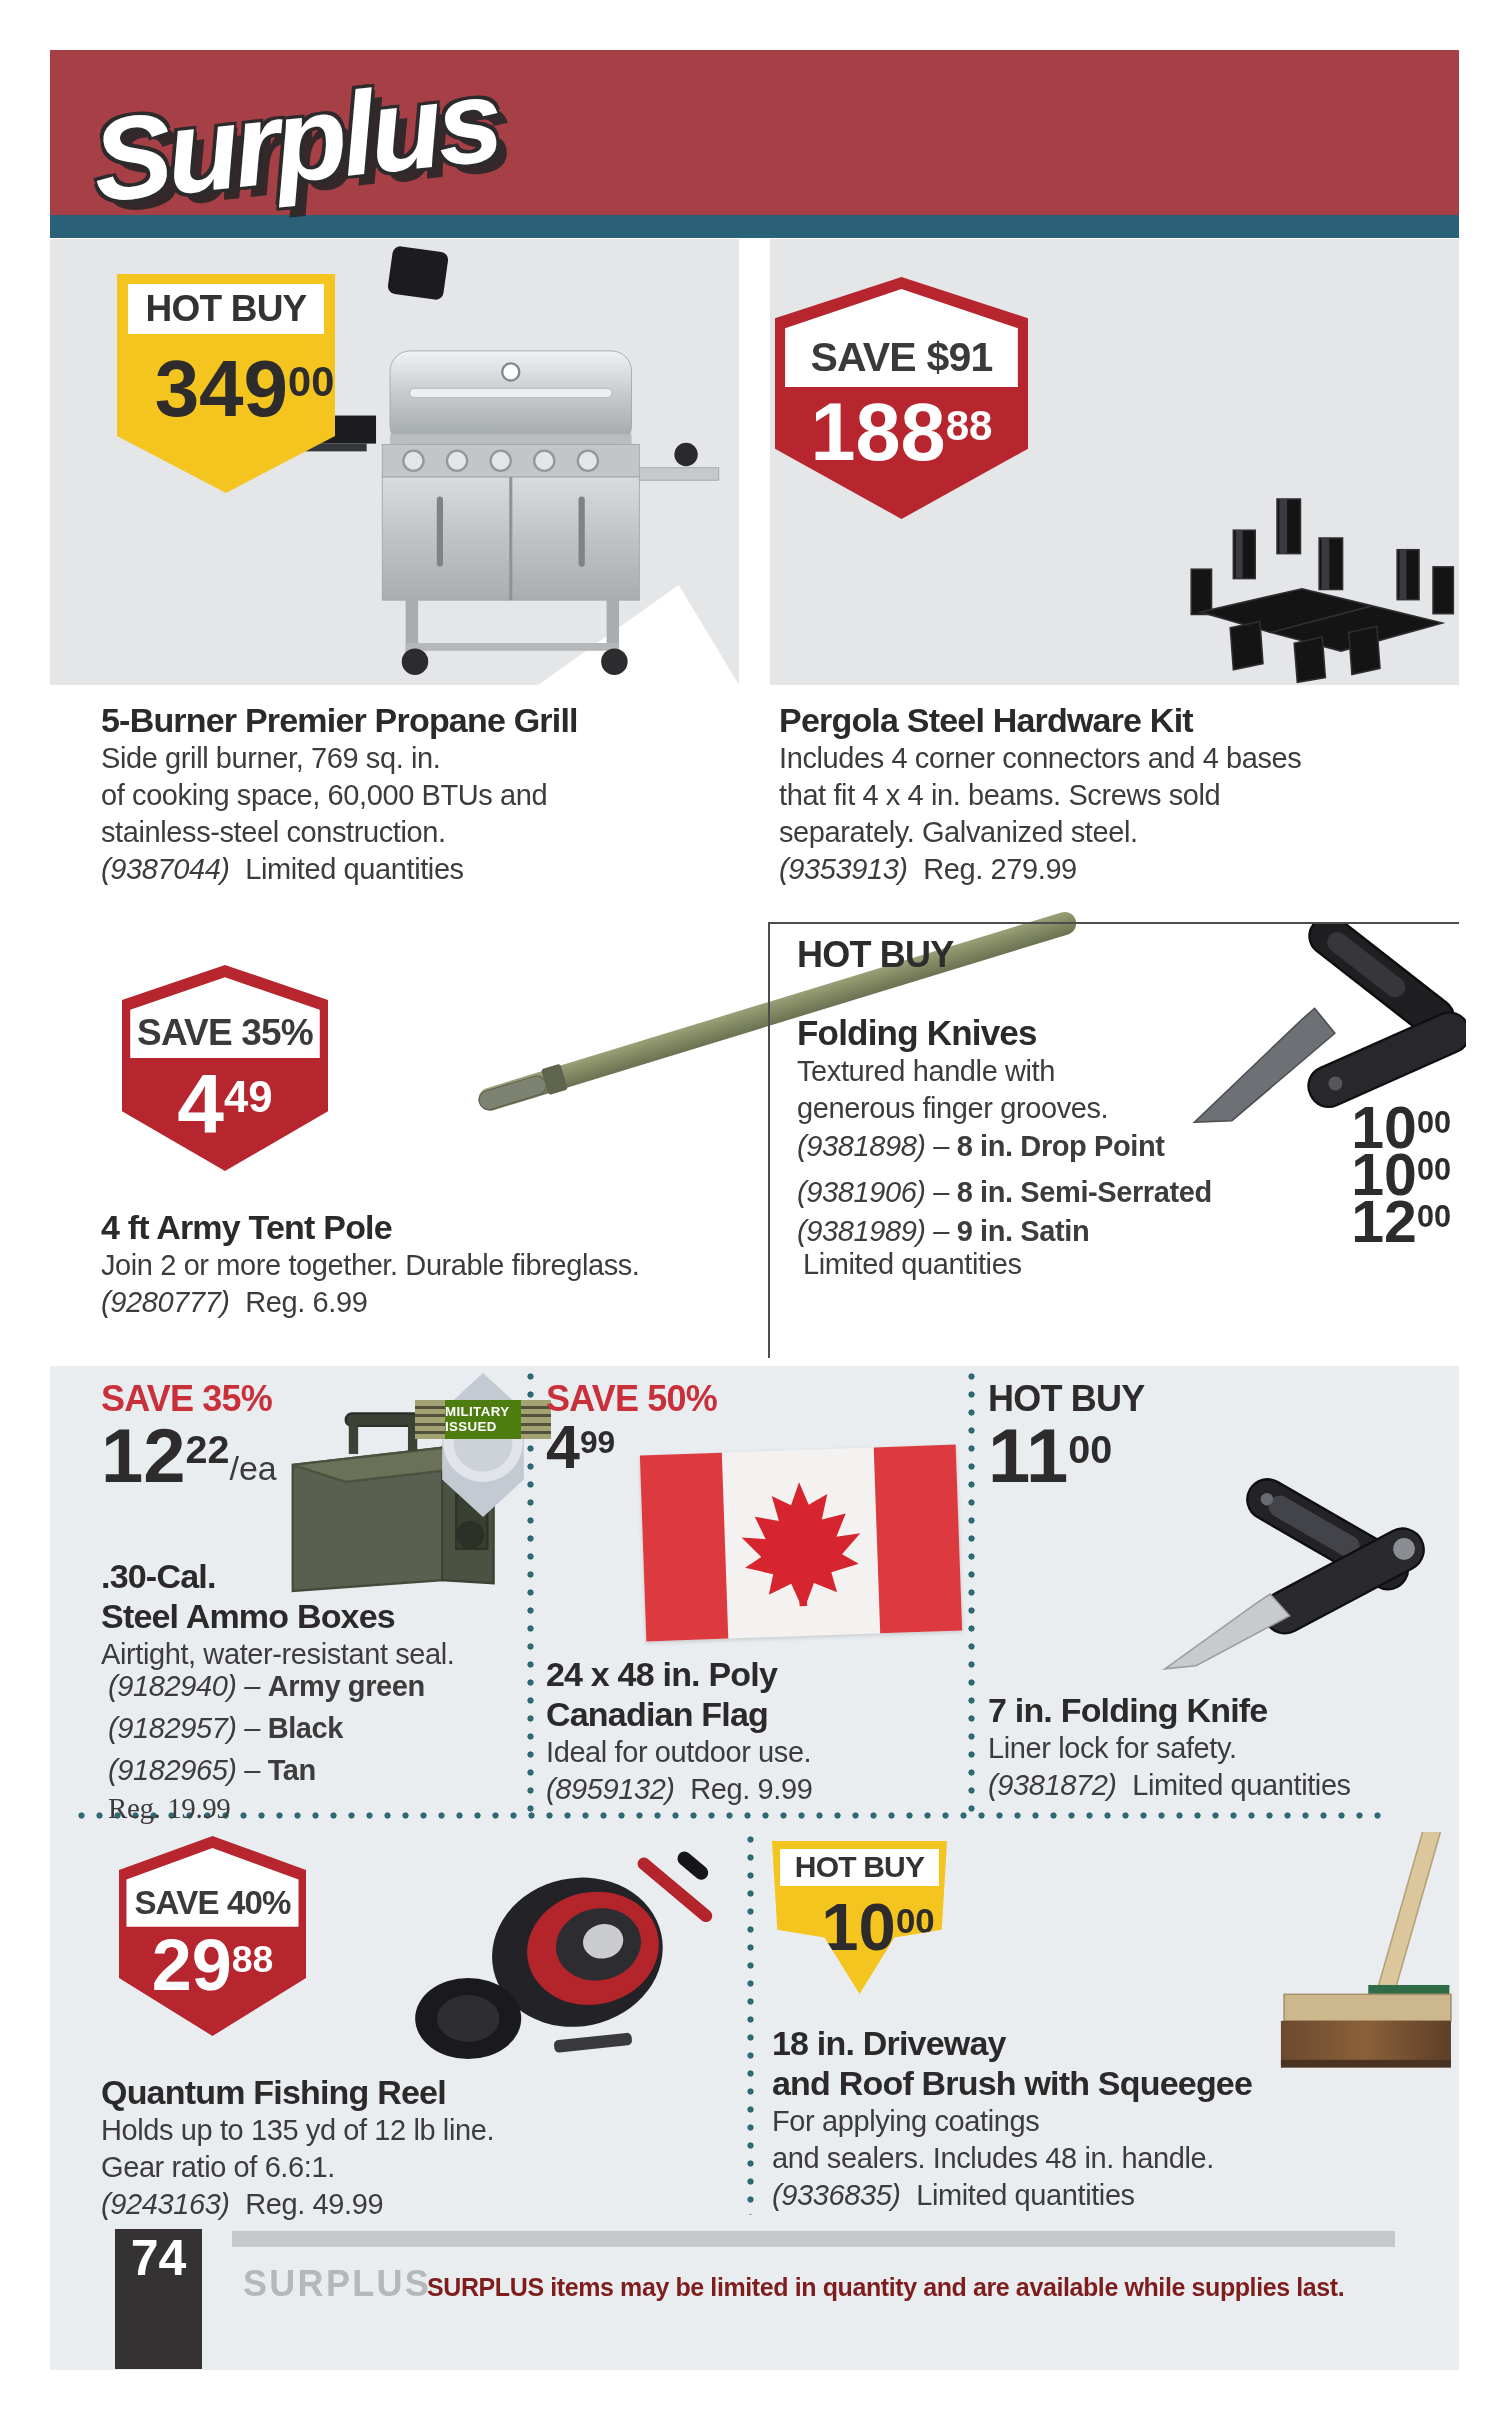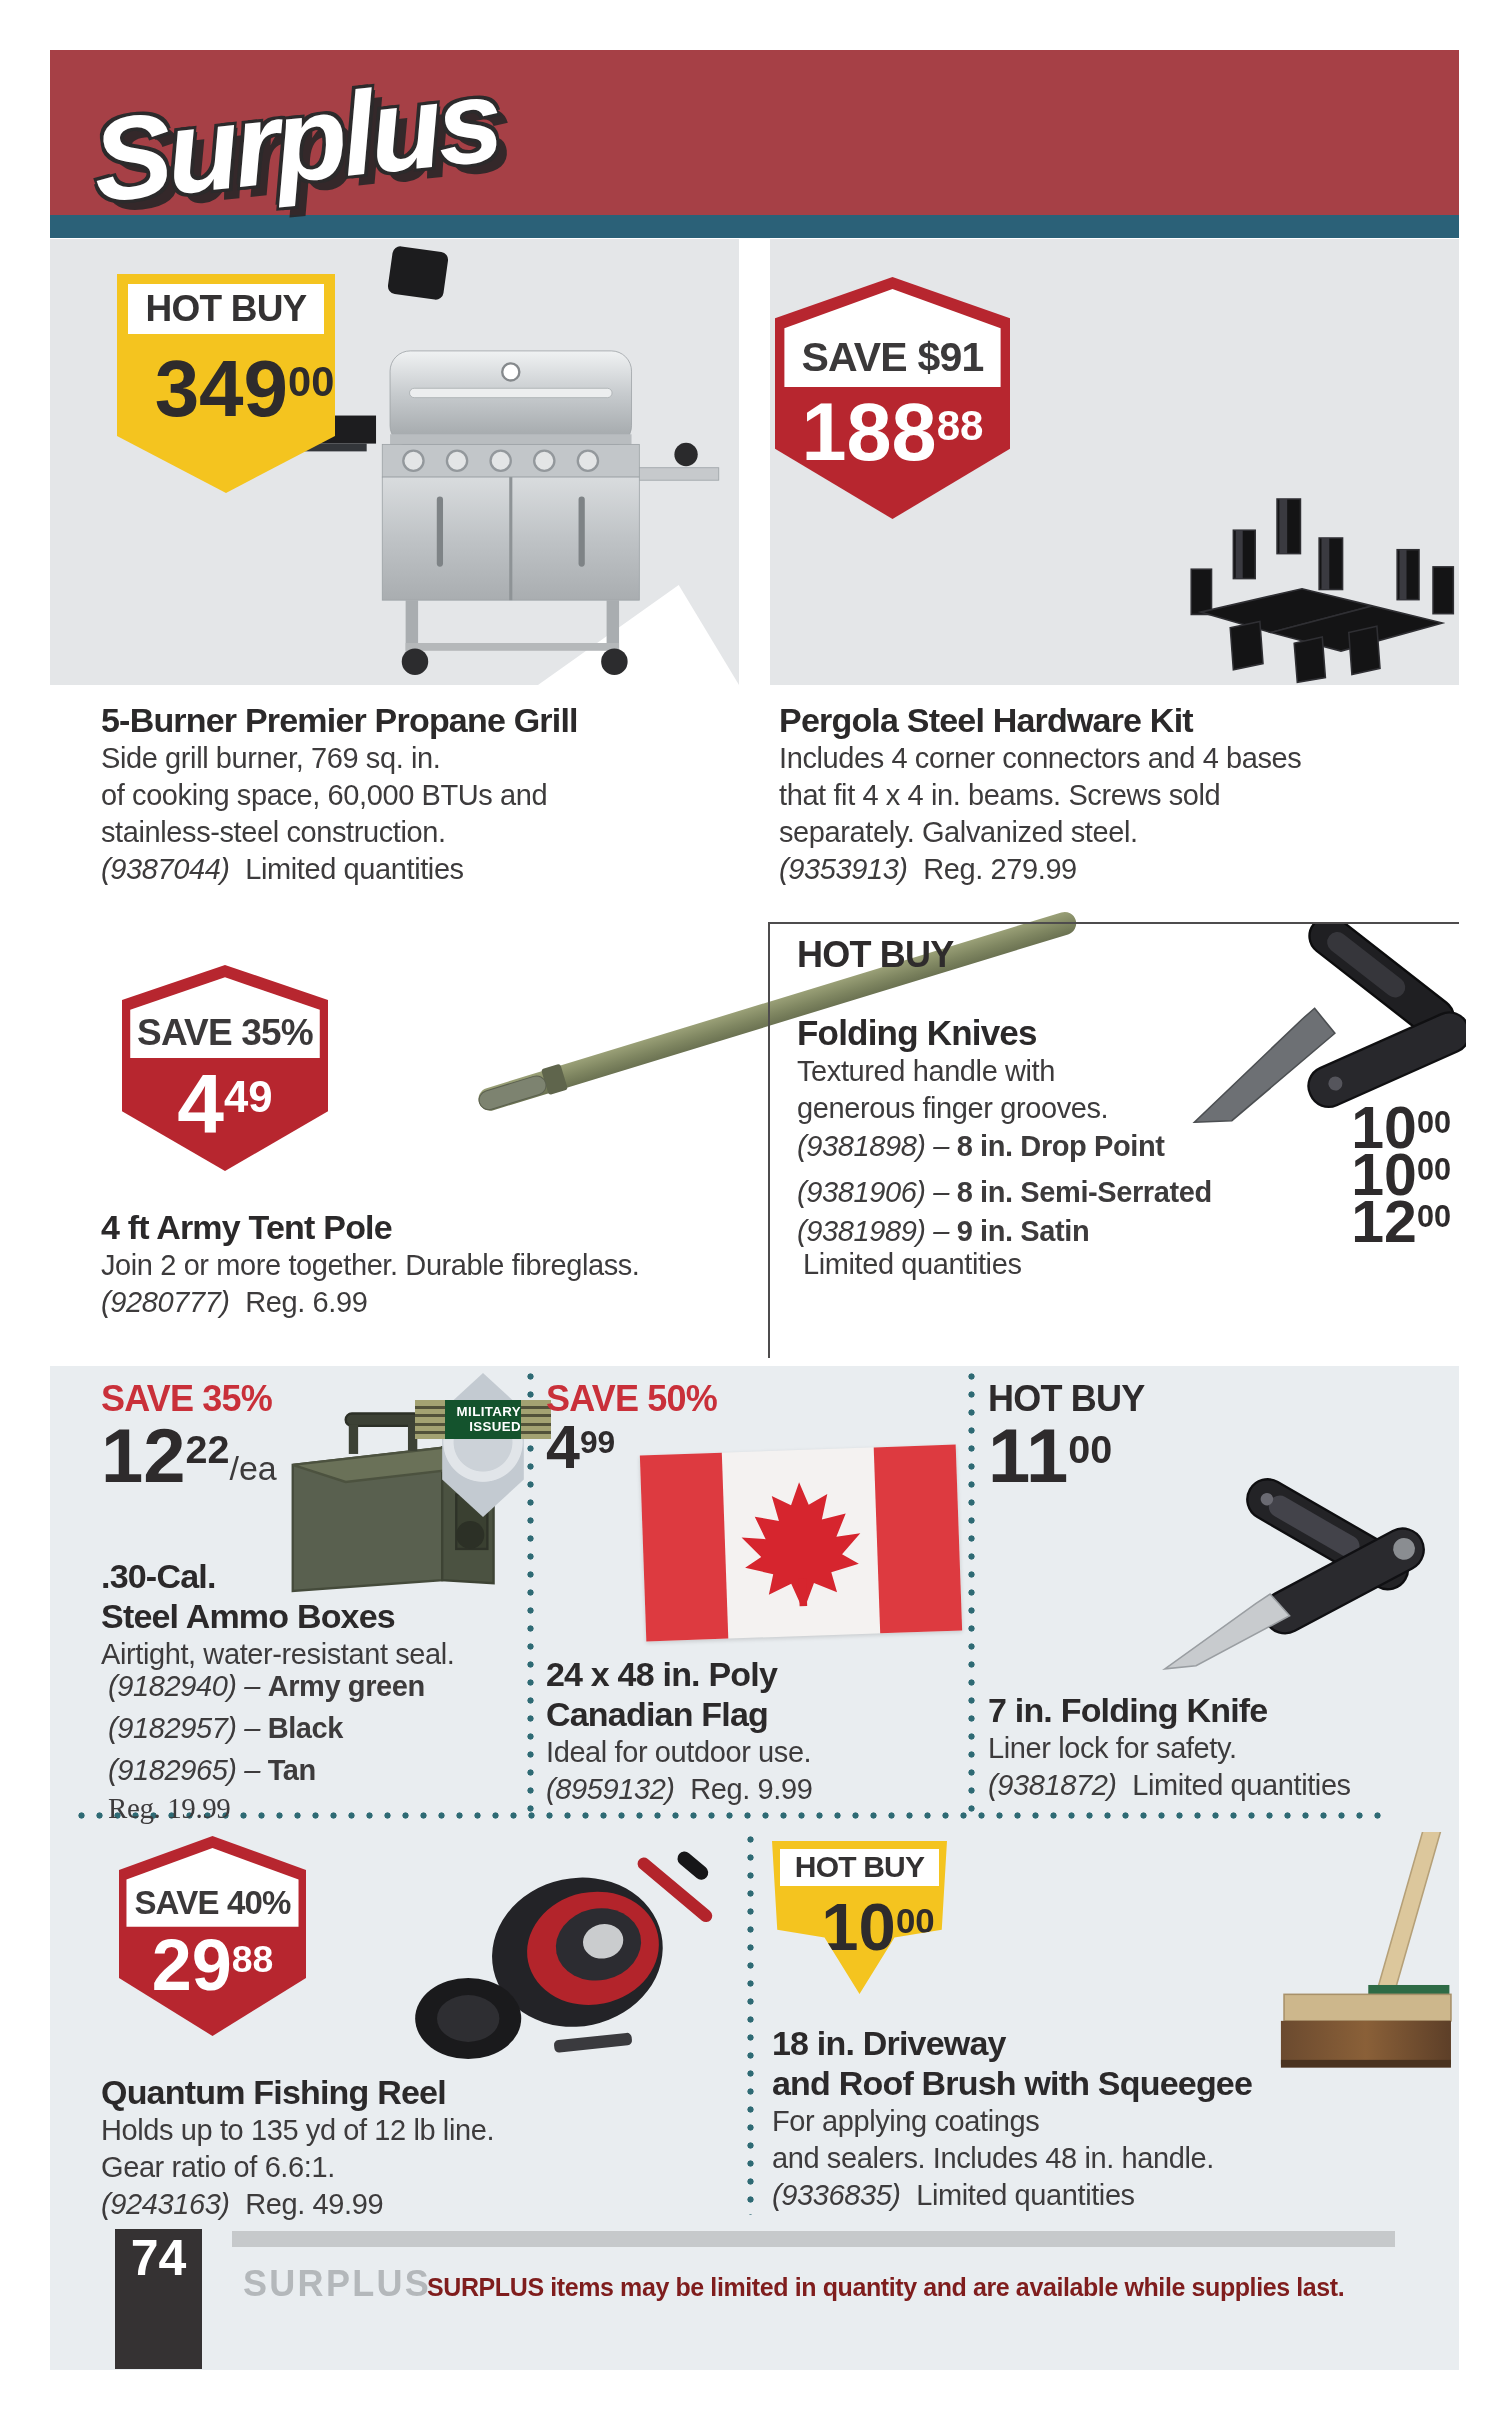--- a/index.html
+++ b/index.html
@@ -42,21 +42,21 @@
   
   .vdots{width:7px;background-image:radial-gradient(circle at 3.5px 3.5px,#2e6a74 2.8px,rgba(0,0,0,0) 3.4px);background-size:7px 18px;background-repeat:repeat-y;}
   .hdots{height:7px;background-image:radial-gradient(circle at 3.5px 3.5px,#2e6a74 2.8px,rgba(0,0,0,0) 3.4px);background-size:18px 7px;background-repeat:repeat-x;}
   .tile-line{border-color:#4e4c4d;}
   
   .mil-hex{position:absolute;left:20%;right:20%;top:0;bottom:0;
            background:radial-gradient(circle at 50% 48%,#ccd2d8 34%,#e1e5e9 35% 46%,#c3cad1 47%);
            clip-path:polygon(50% 0,100% 26%,100% 74%,50% 100%,0 74%,0 26%);}
   .mil-ribbon{position:absolute;left:0;right:0;display:flex;}
   .mil-wing{flex:1;background:repeating-linear-gradient(180deg,#a3a272 0 5.5px,#52523a 5.5px 8.6px);}
-  .mil-center{width:56%;background:#14532d;color:#fff;font-weight:700;text-align:right;
+  .mil-center{width:56%;background:#4d7c0f;color:#fff;font-weight:700;text-align:left;
               display:flex;flex-direction:column;justify-content:center;line-height:15px;font-size:13.3px;letter-spacing:0.4px;}
   
   .foot-bar{left:232px;top:2231px;width:1163px;height:15.6px;background:#c6c9cb;}
   .foot-box{left:115px;top:2229px;width:87px;height:140px;background:#353233;color:#fff;
             font-weight:700;font-size:50px;text-align:center;box-sizing:border-box;}
   .foot-brand{left:243px;top:2263px;font-size:36px;font-weight:700;color:#b4b8bb;letter-spacing:2.3px;}
   .foot-disc{left:427px;top:2273px;font-size:25px;font-weight:700;color:#7f1d1d;letter-spacing:-0.4px;}
 </style>
 </head>
 <body>
@@ -134,21 +134,21 @@
     </g>
   </svg>
 
   <div class="abs ybadge" style="left:117px;top:274px;width:218px;height:219px;clip-path:polygon(0 0,100% 0,100% 74%,50% 100%,0 74%);">
     <div class="strip" style="height:50px;">
         <span style="font-size:37px;">HOT BUY</span>
       </div>
     <div class="yprice" style="top:69px;font-size:80px;"><span>349</span><sup class="cents">00</sup></div>
   </div>
 
-  <div class="abs hex" style="left:775px;top:277px;width:235px;height:242px;">
+  <div class="abs hex" style="left:775px;top:277px;width:253px;height:242px;">
     <div class="hex-band" style="top:5%;height:38%;padding-bottom:6.2px;">
         <span style="font-size:41px;">SAVE $91</span>
       </div>
     <div class="hex-price" style="top:45%;font-size:81px;"><span>188</span><sup class="cents">88</sup></div>
   </div>
 
   <div class="abs" style="left:101px;top:700px;width:655px;">
     <div class="p-title">5-Burner Premier Propane Grill</div>
     <div class="p-body">Side grill burner, 769 sq. in.</div>
     <div class="p-body">of cooking space, 60,000 BTUs and</div>

